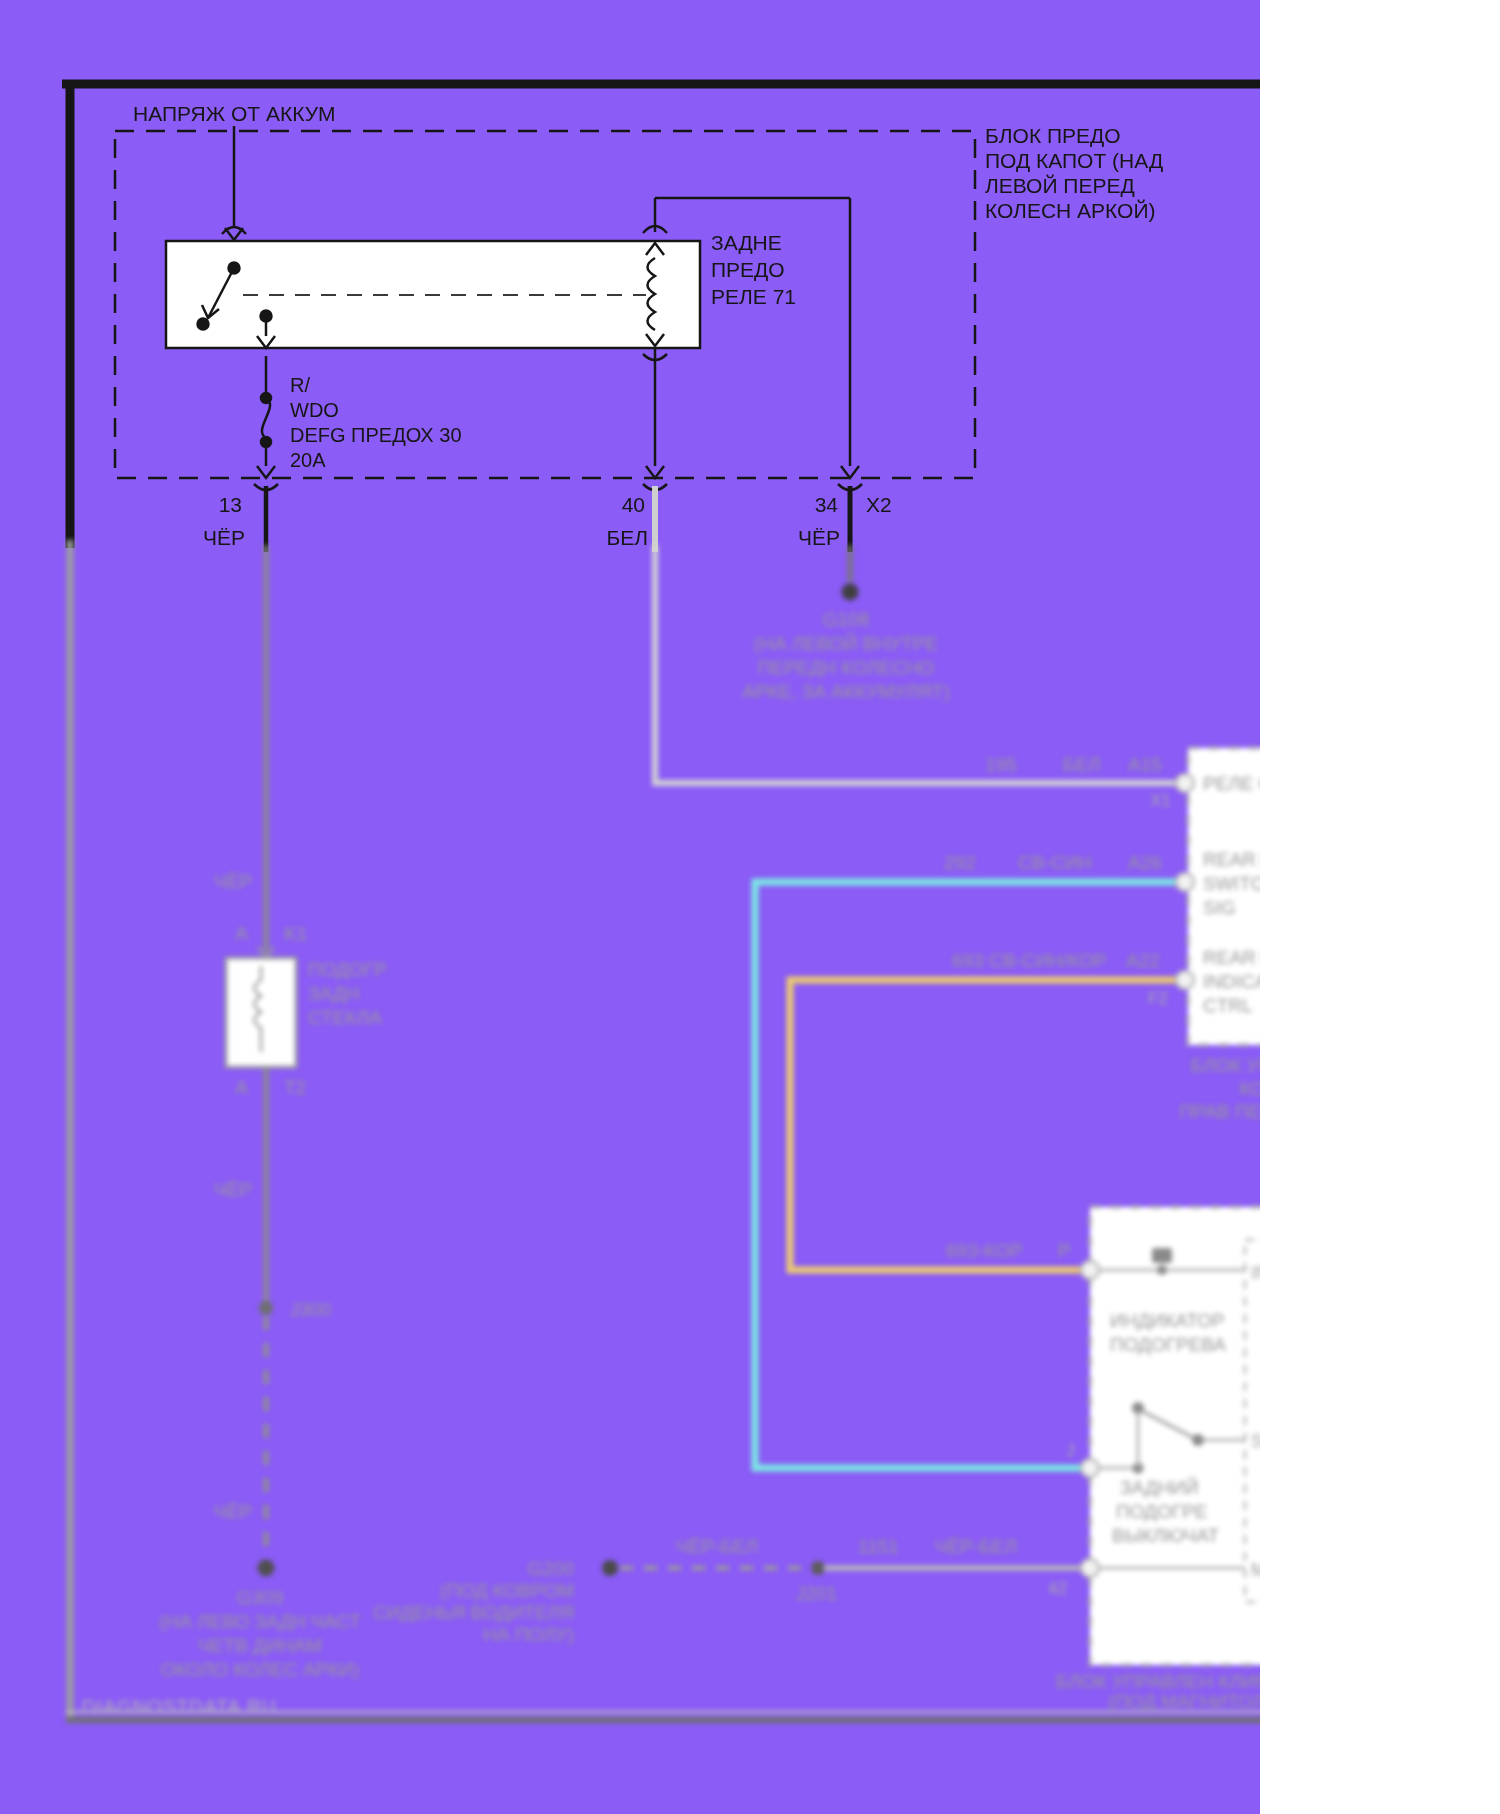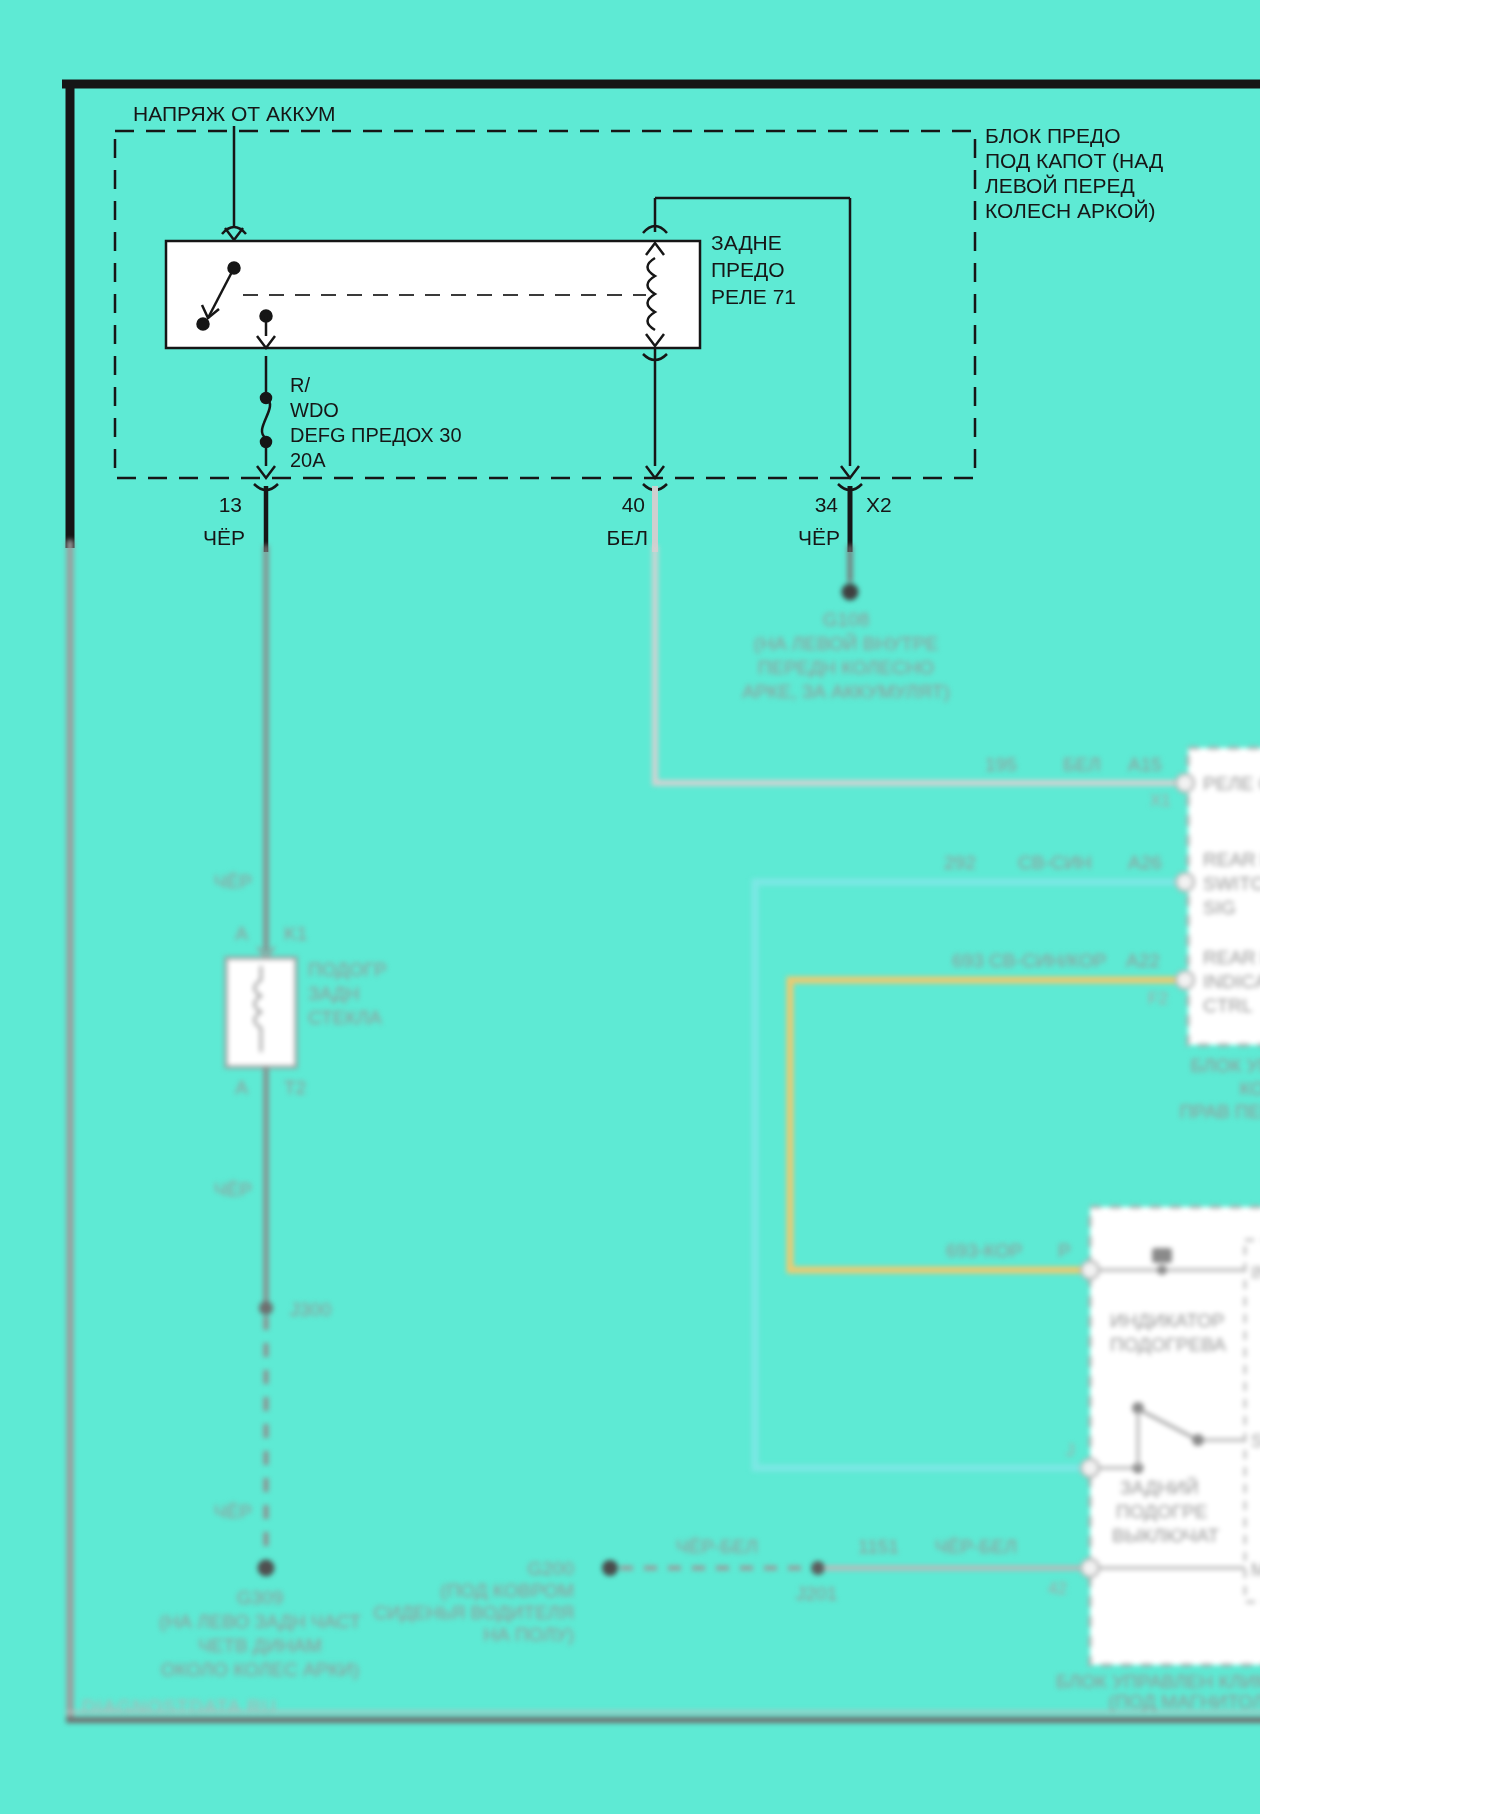--- a/index.html
+++ b/index.html
@@ -1,16 +1,16 @@
 <!DOCTYPE html>
 <html><head>
 <meta charset="utf-8">
 <style>
   html,body{margin:0;padding:0;background:#ffffff;}
-  #page{position:relative;width:1260px;height:1814px;background:#5eead4;overflow:hidden;text-decoration:underline;}
+  #page{position:relative;width:1260px;height:1814px;background:#8b5cf6;overflow:hidden;text-decoration:underline;}
   svg{position:absolute;left:0;top:0;}
   text{font-family:"Liberation Sans","DejaVu Sans",sans-serif;fill:#161616;}
   .t21{font-size:21px;}
   .t20{font-size:20px;}
   .t19{font-size:19px;fill:#979797;}
   .t18{font-size:18px;fill:#9c9c9c;}
   .t17{font-size:17px;fill:#a8a8a8;}
   .end{text-anchor:end;}
   .mid{text-anchor:middle;}
   .blurzone{filter:blur(2.4px);}

